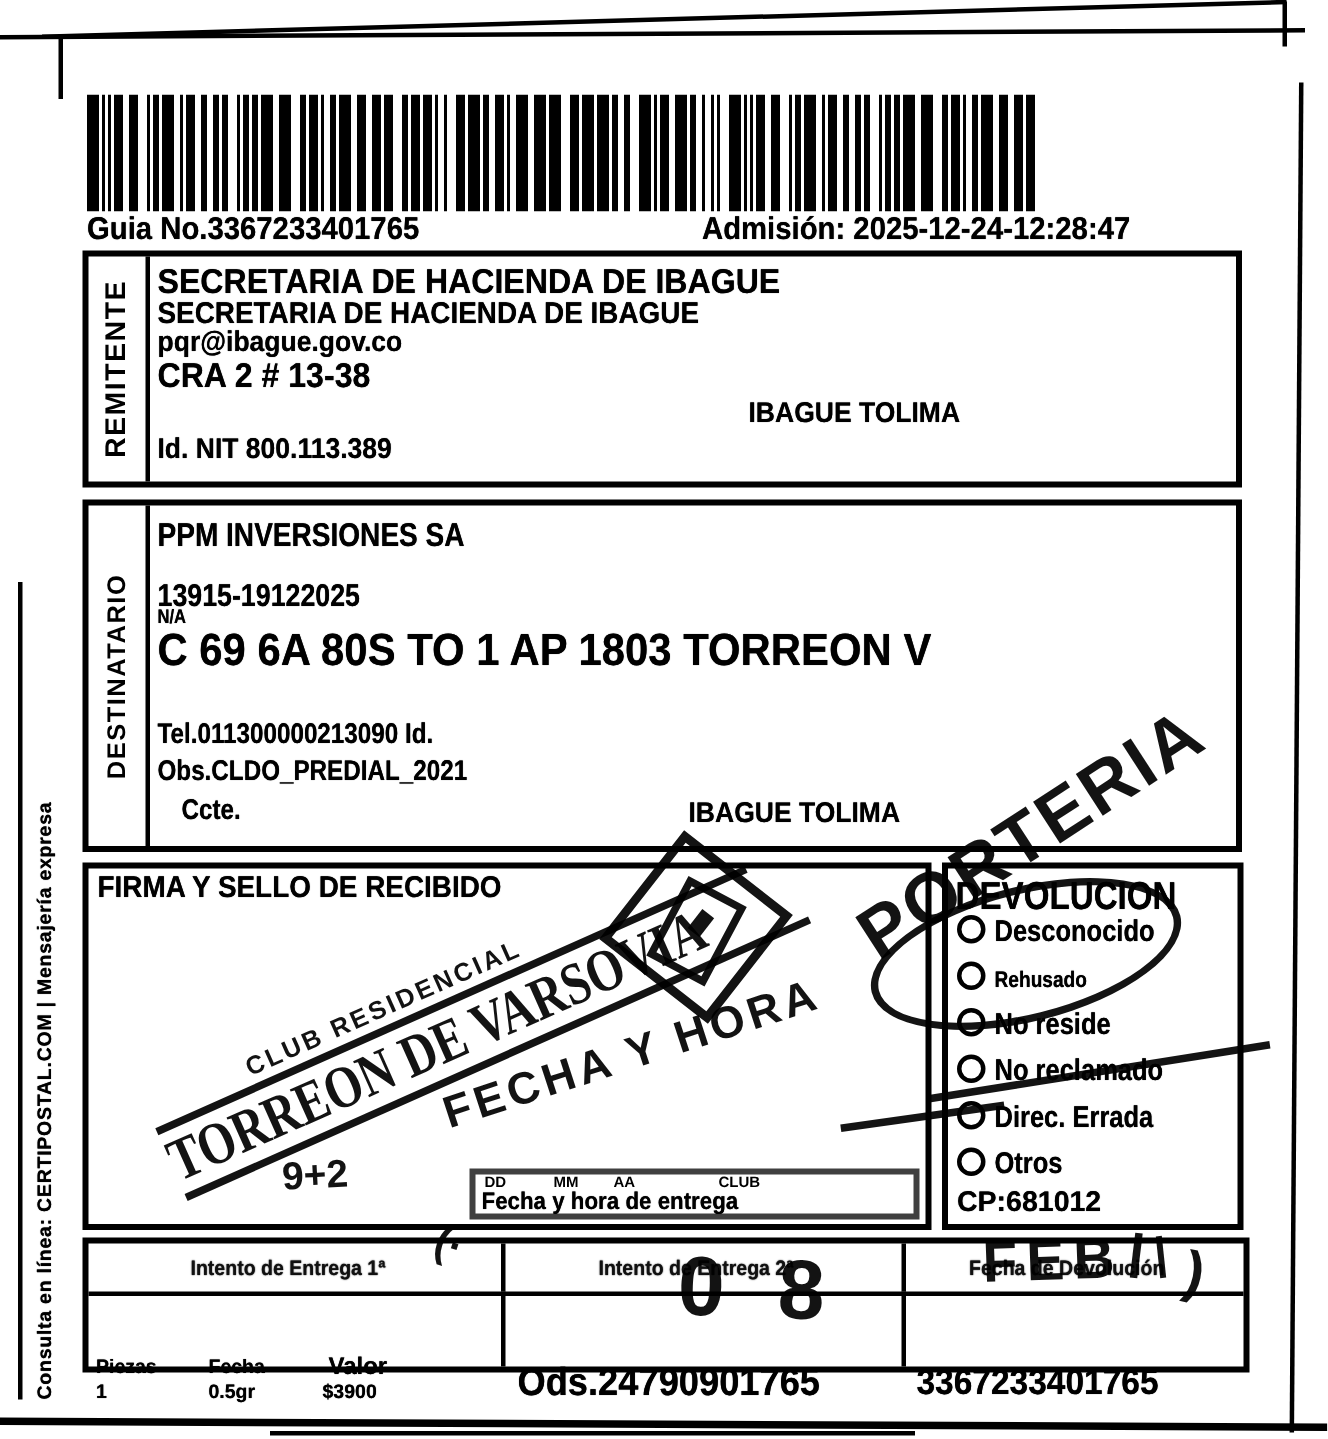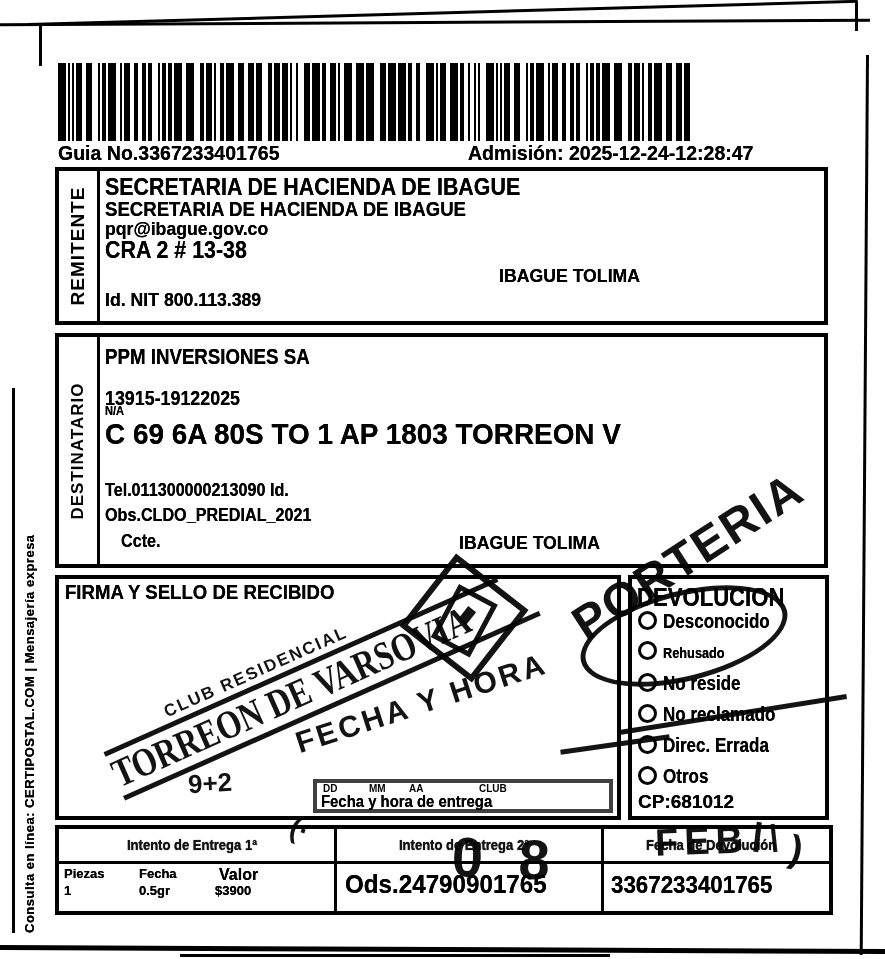--- a/index.html
+++ b/index.html
@@ -15,21 +15,21 @@
   .strip{position:absolute;left:0;top:0;bottom:0;width:38px;border-right:3px solid #000;}
   .strip span{position:absolute;left:50%;top:50%;transform:translate(-50%,-50%) rotate(-90deg);
               font-weight:800;white-space:nowrap;letter-spacing:1px;}
   .stamp{position:absolute;color:#000;opacity:.92;z-index:5;}
   .radio{display:inline-block;width:13px;height:13px;border:3.5px solid #000;border-radius:50%;
          vertical-align:-2px;margin-right:6px;}
   #barcode{position:absolute;left:58px;top:63px;width:700px;height:78px;overflow:hidden;white-space:nowrap;}
   .hdrcell{position:absolute;top:0;height:32px;border-right:3px solid #000;box-sizing:border-box;
            font-size:14px;font-weight:700;text-align:center;padding-top:8px;color:#111;
            text-shadow:0 0 1px #000;}
-  .cellline{position:absolute;font-weight:700;}
+  .cellline{position:absolute;font-weight:700;margin-top:37px;}
 </style>
 </head>
 <body>
 
 <div id="page">
 
   <div class="line" style="left:0;top:21px;width:870px;height:3px;transform:rotate(-.3deg);"></div>
   <div class="line" style="left:28px;top:23px;width:830px;height:3px;transform:rotate(-1.6deg);transform-origin:left top;"></div>
   <div class="line" style="left:855px;top:1px;width:3px;height:30px;"></div>
   <div class="line" style="left:866px;top:55px;width:3px;height:900px;transform:rotate(.4deg);transform-origin:top;"></div>

